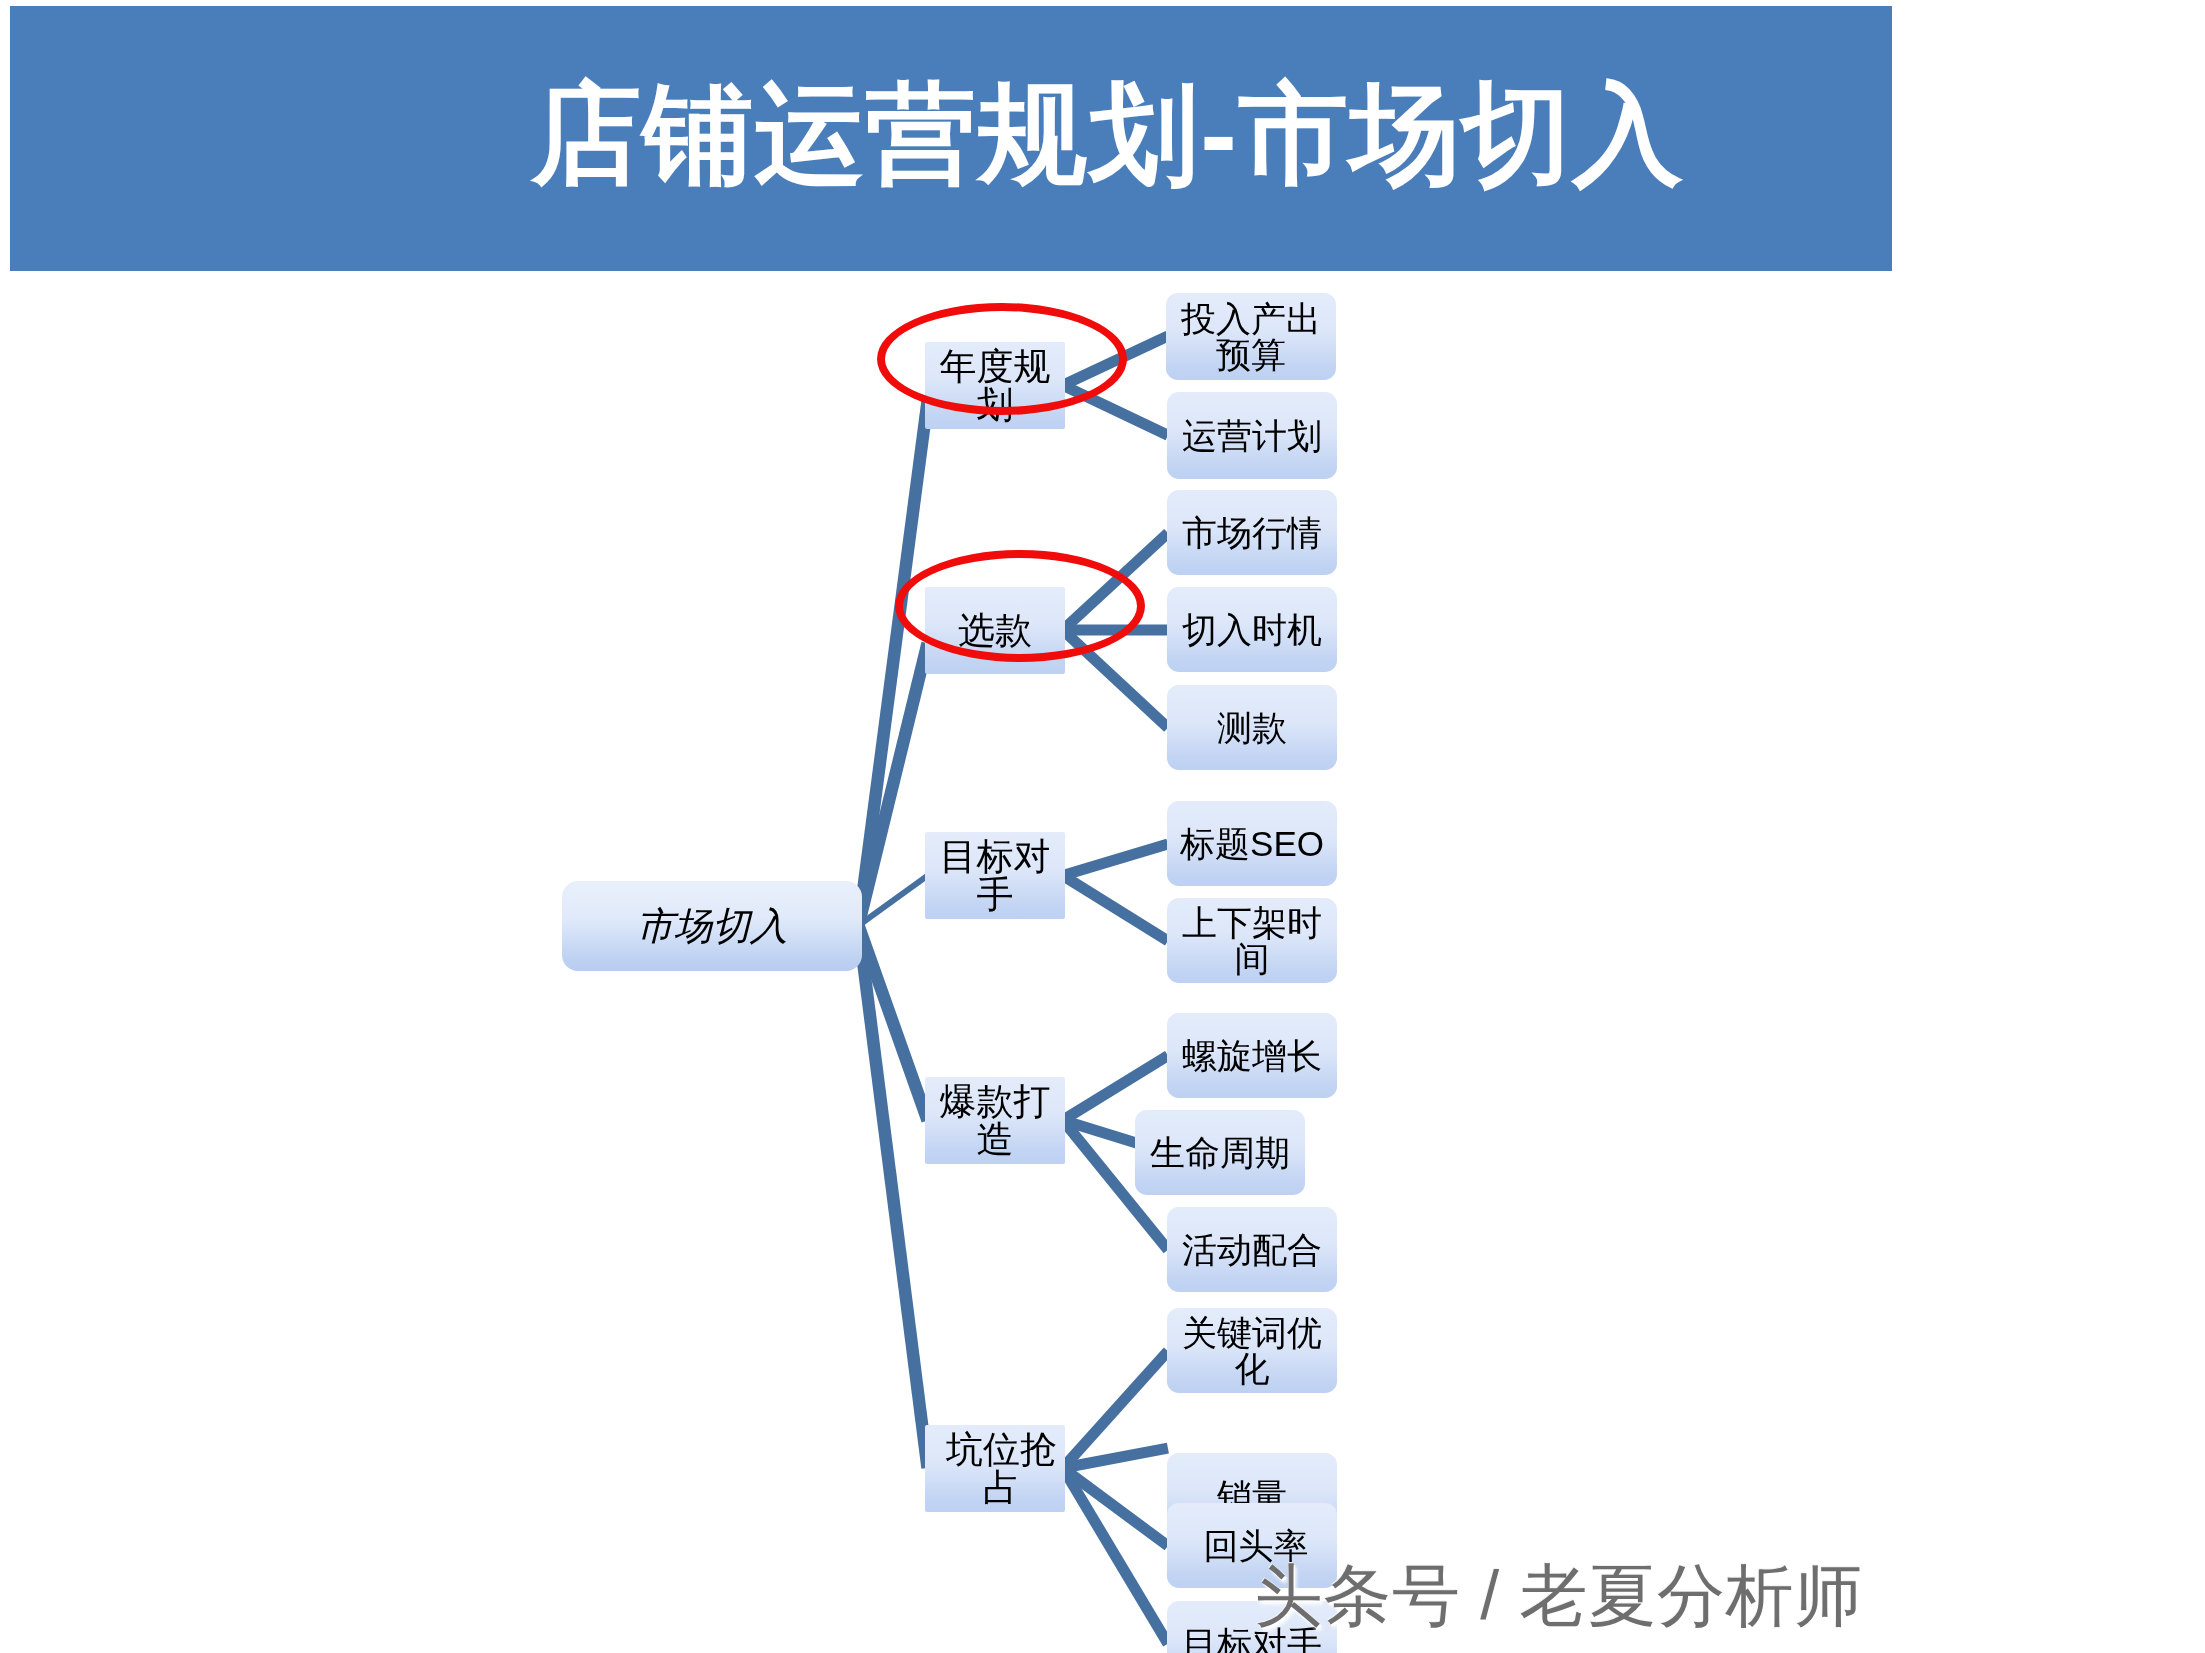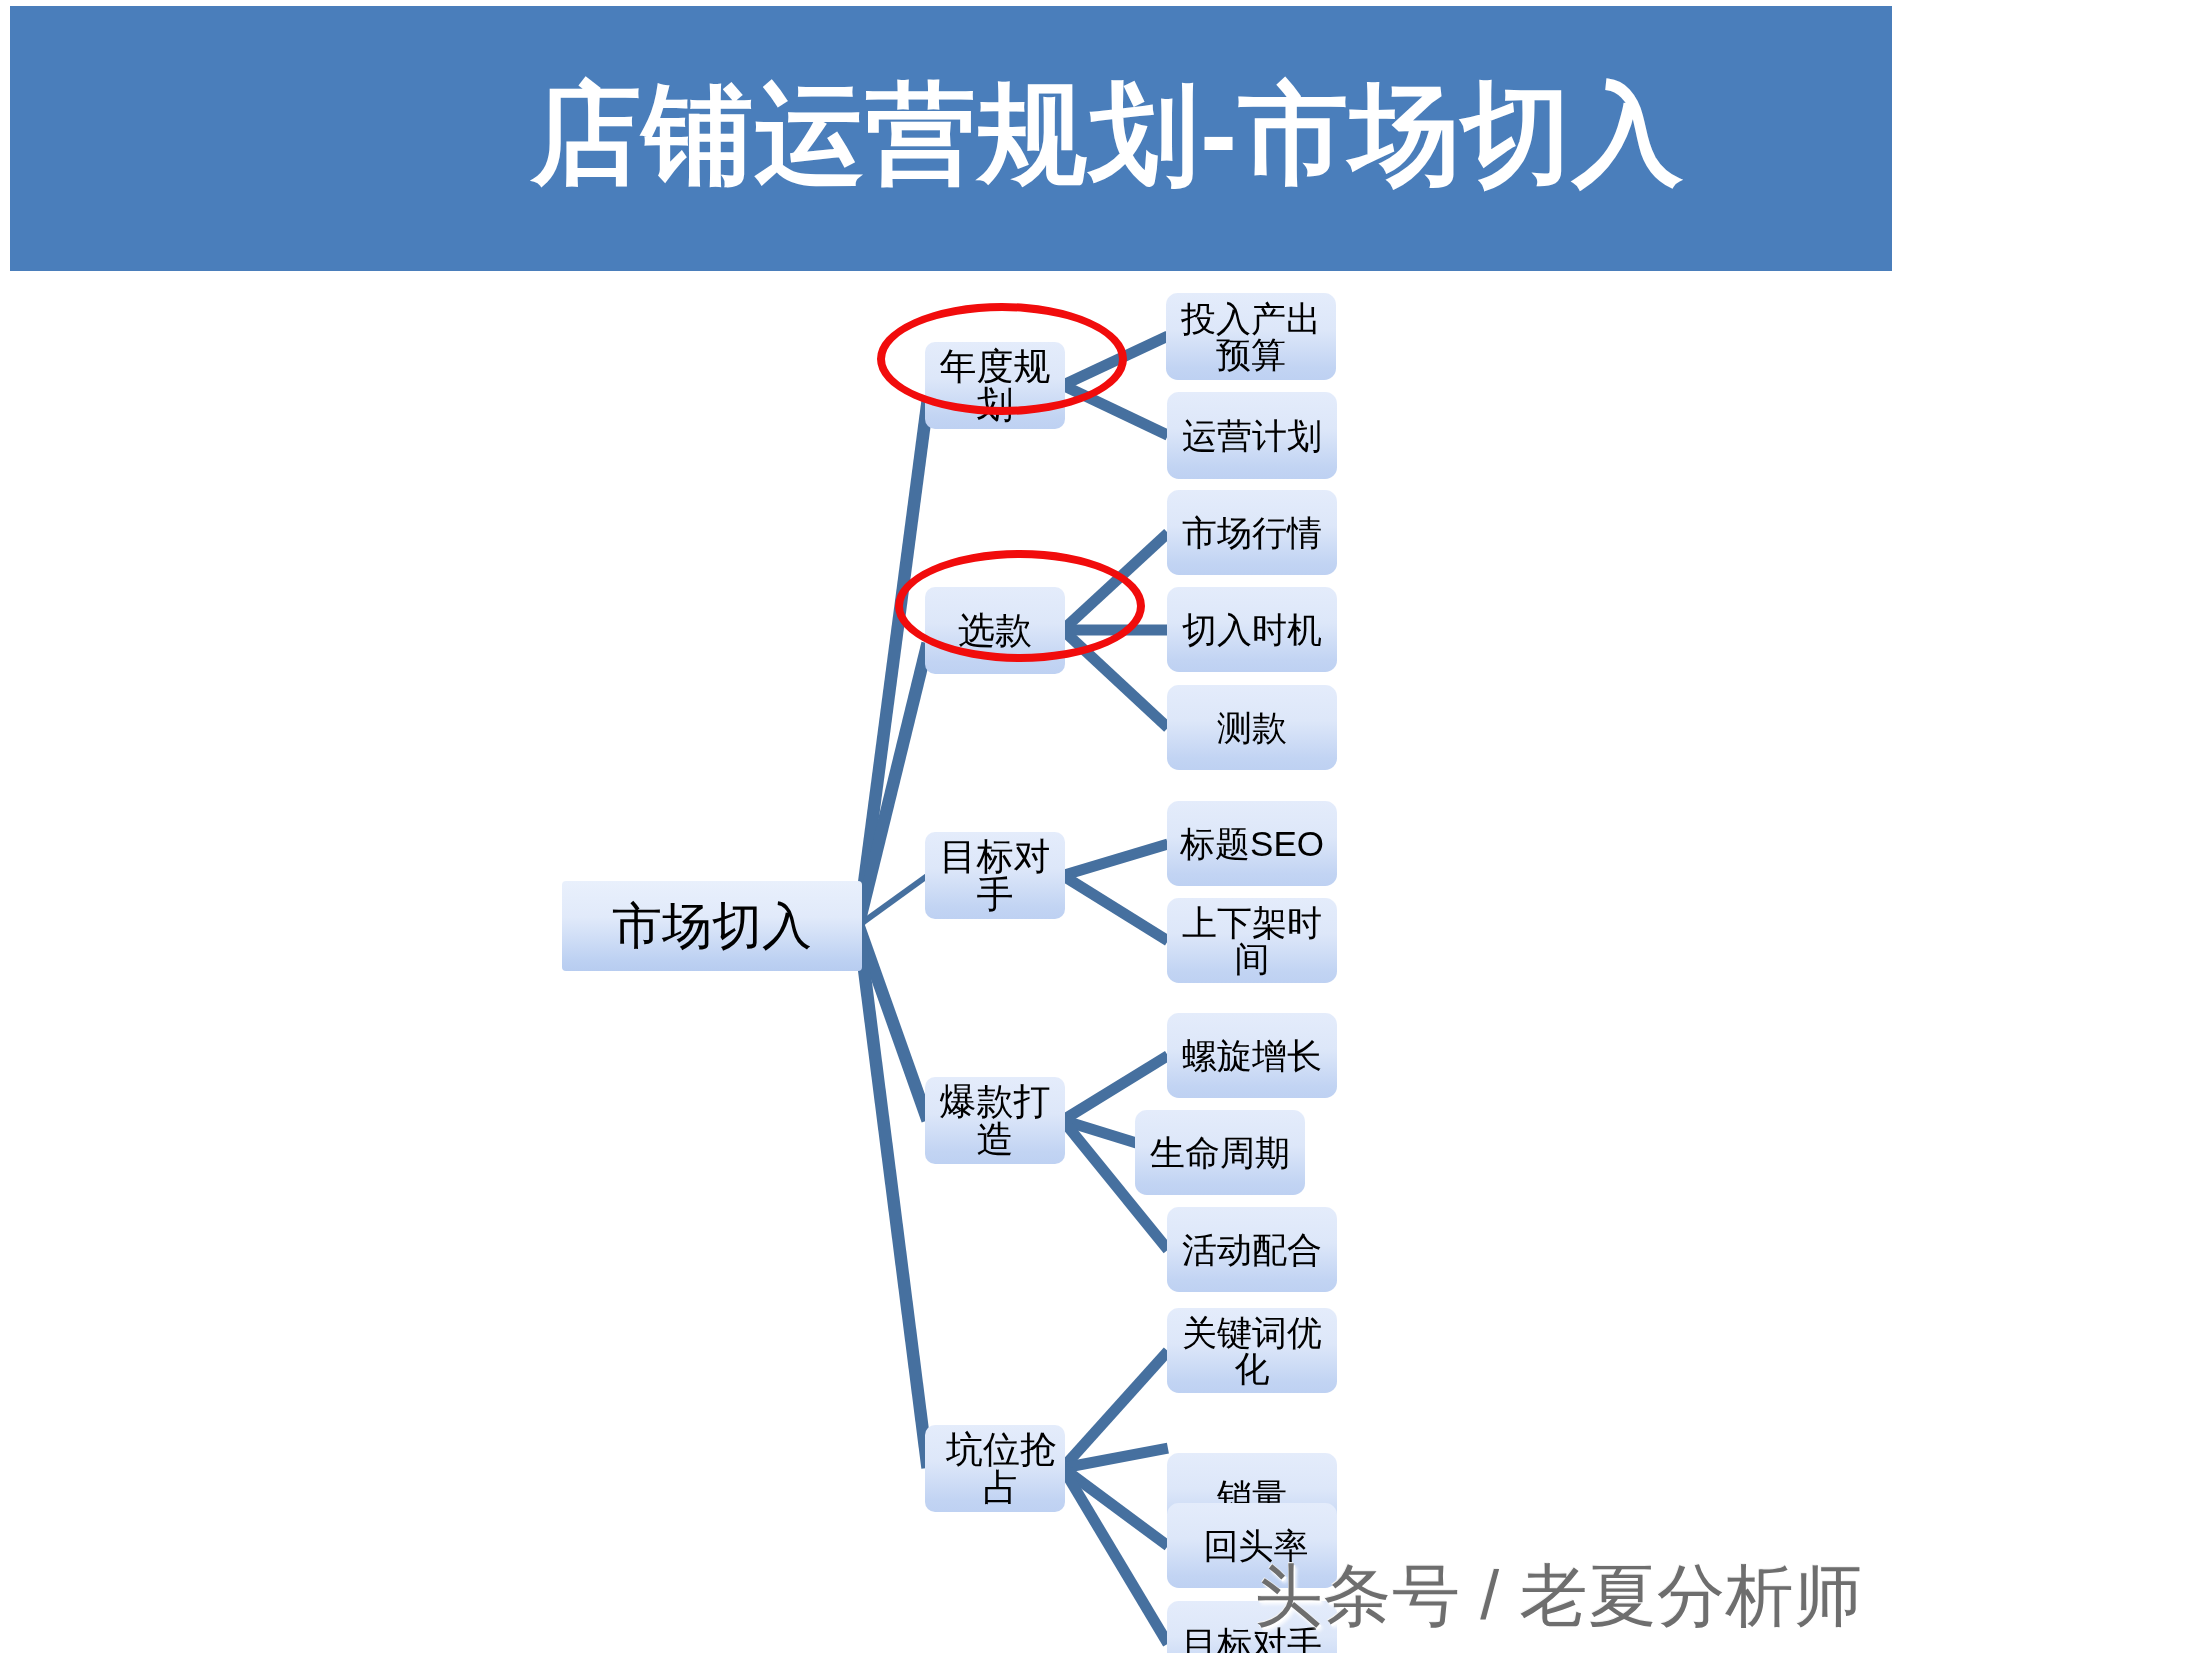--- a/index.html
+++ b/index.html
@@ -64,26 +64,27 @@
     display: flex;
     align-items: center;
     justify-content: center;
     text-align: center;
     color: #000000;
     background: linear-gradient(to bottom, #e4ecfb 0%, #dde7f9 42%, #c2d4f3 86%, #bed1f2 100%);
     line-height: 1.02;
   }
   .node-root {
     background: linear-gradient(to bottom, #e9f0fc 0%, #e1eafa 40%, #bdd1f2 88%, #b7ccf0 100%);
-    border-radius: 4px;
-    font-size: 50px;
+    border-radius: 16px;
+    font-size: 38px;
+    font-style: italic;
   }
   .node-branch {
     font-size: 37px;
-    border-radius: 10px;
+    border-radius: 2px;
   }
   .node-leaf {
     font-size: 35px;
     border-radius: 11.8px;
   }
 
   
   .highlight-ellipse {
     position: absolute;
     border: 8px solid #f10c0c;

